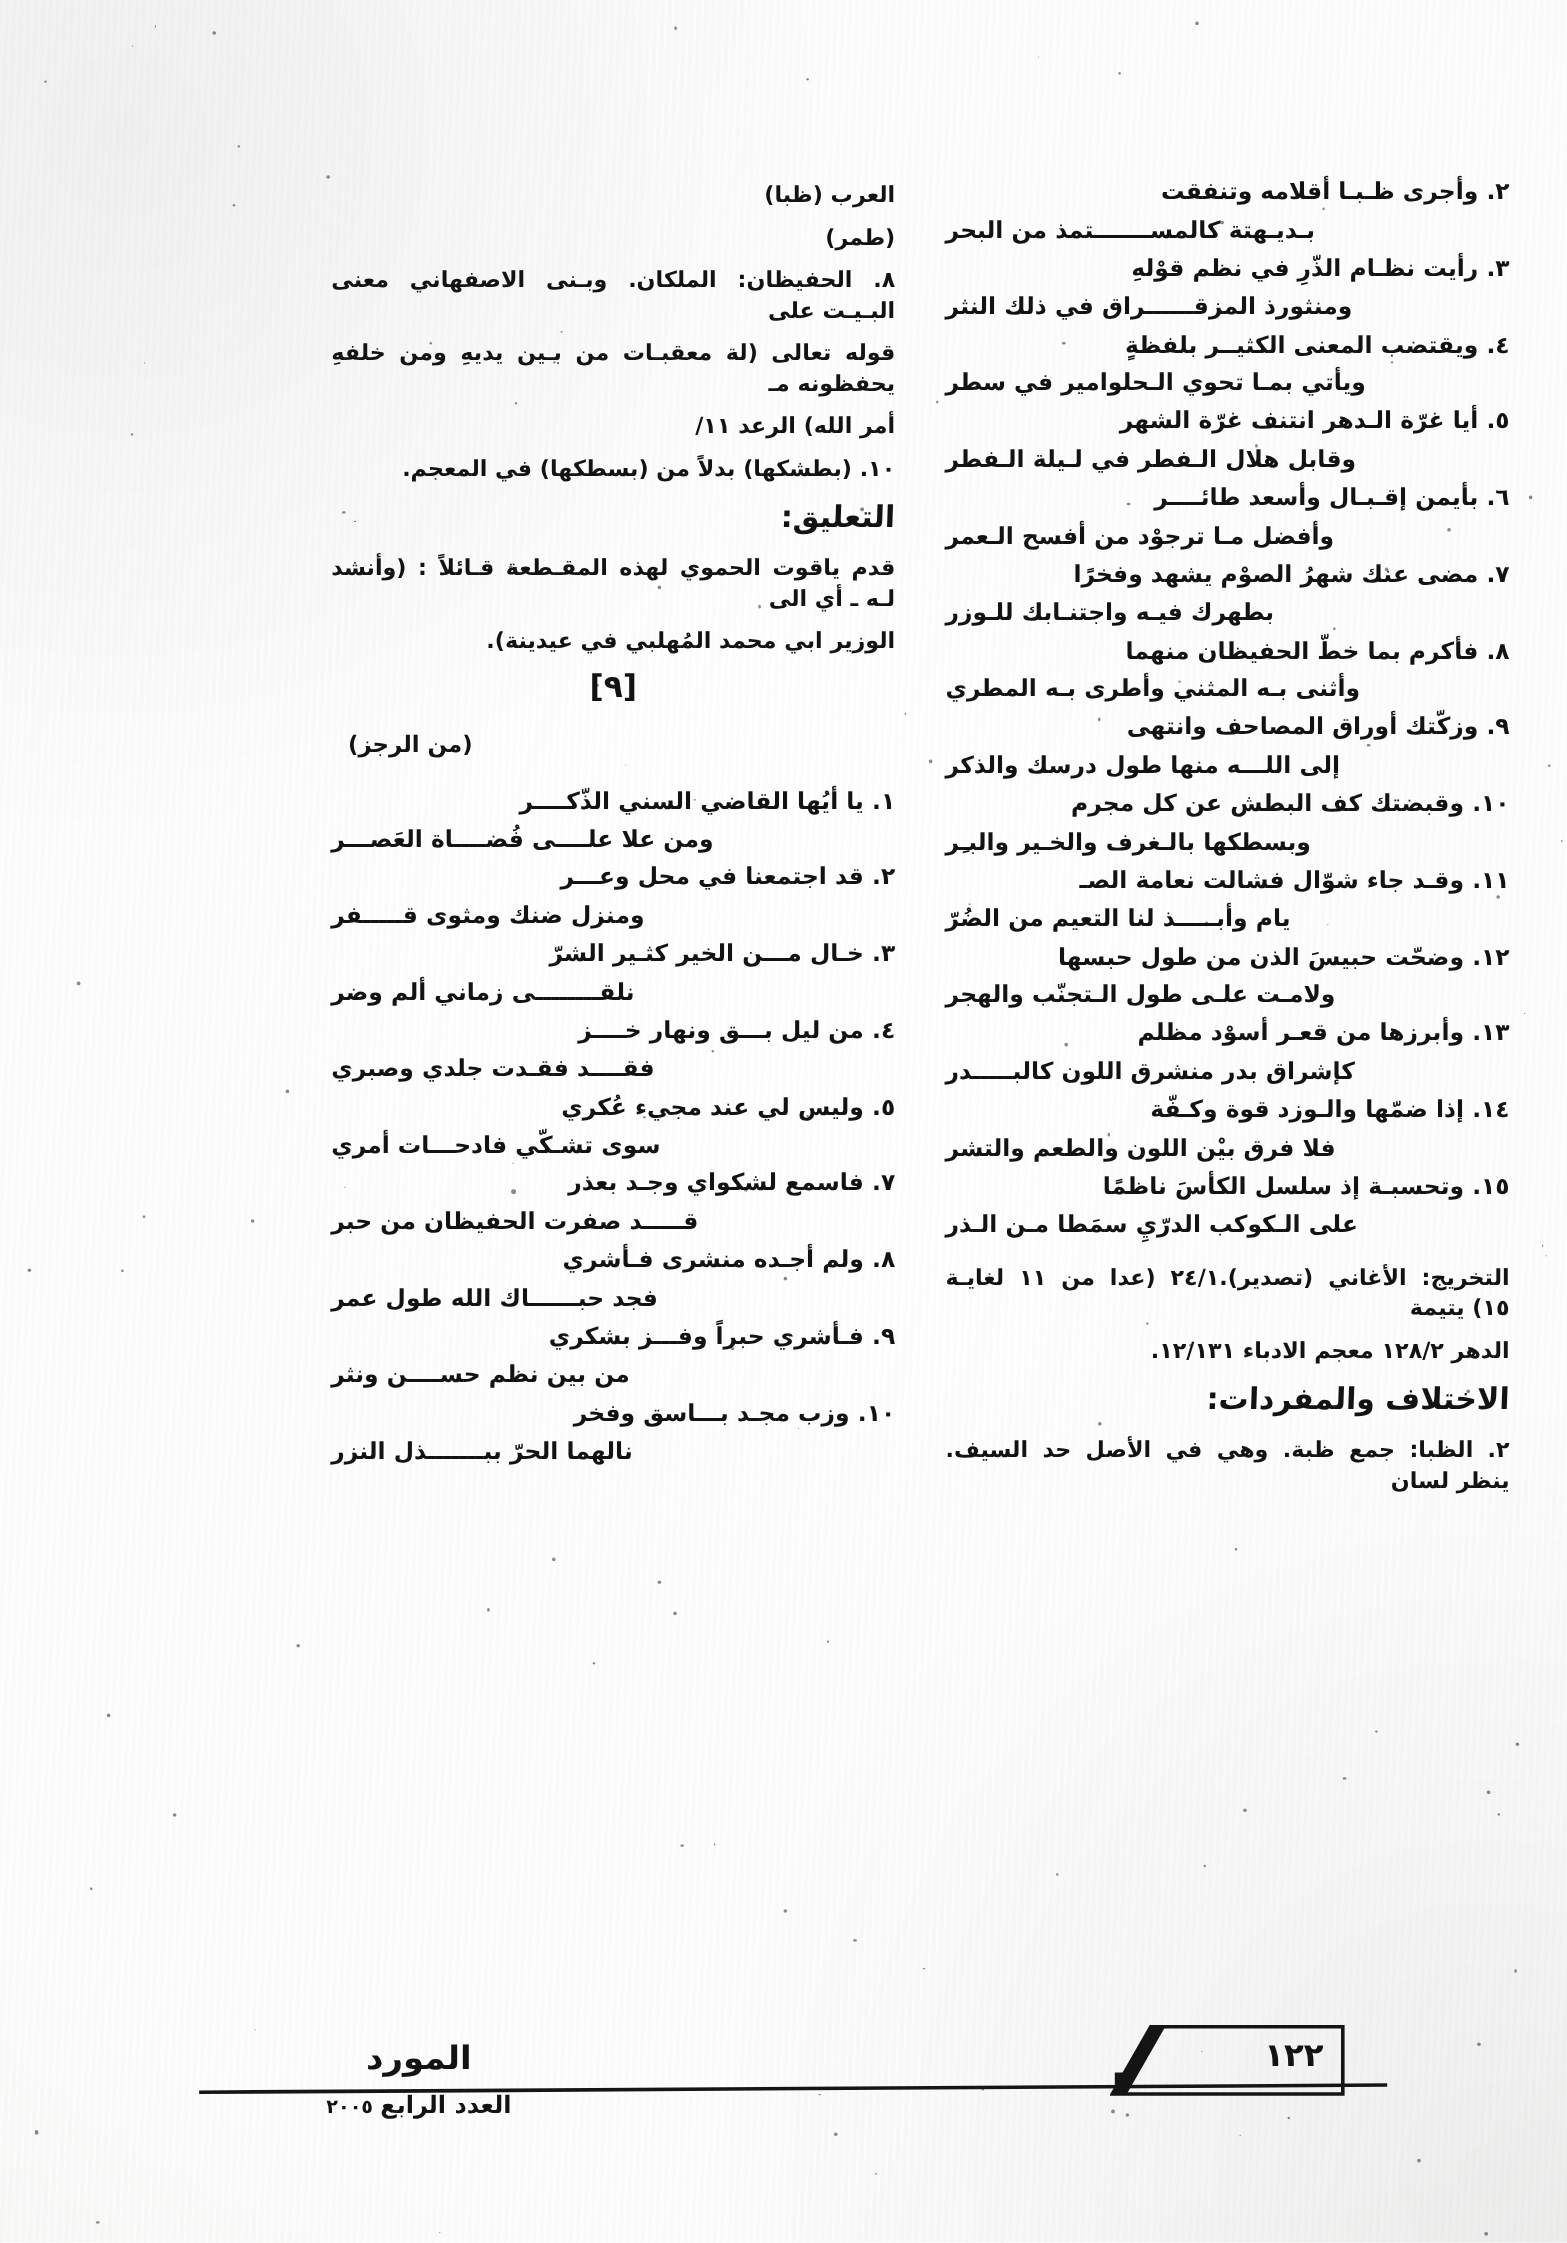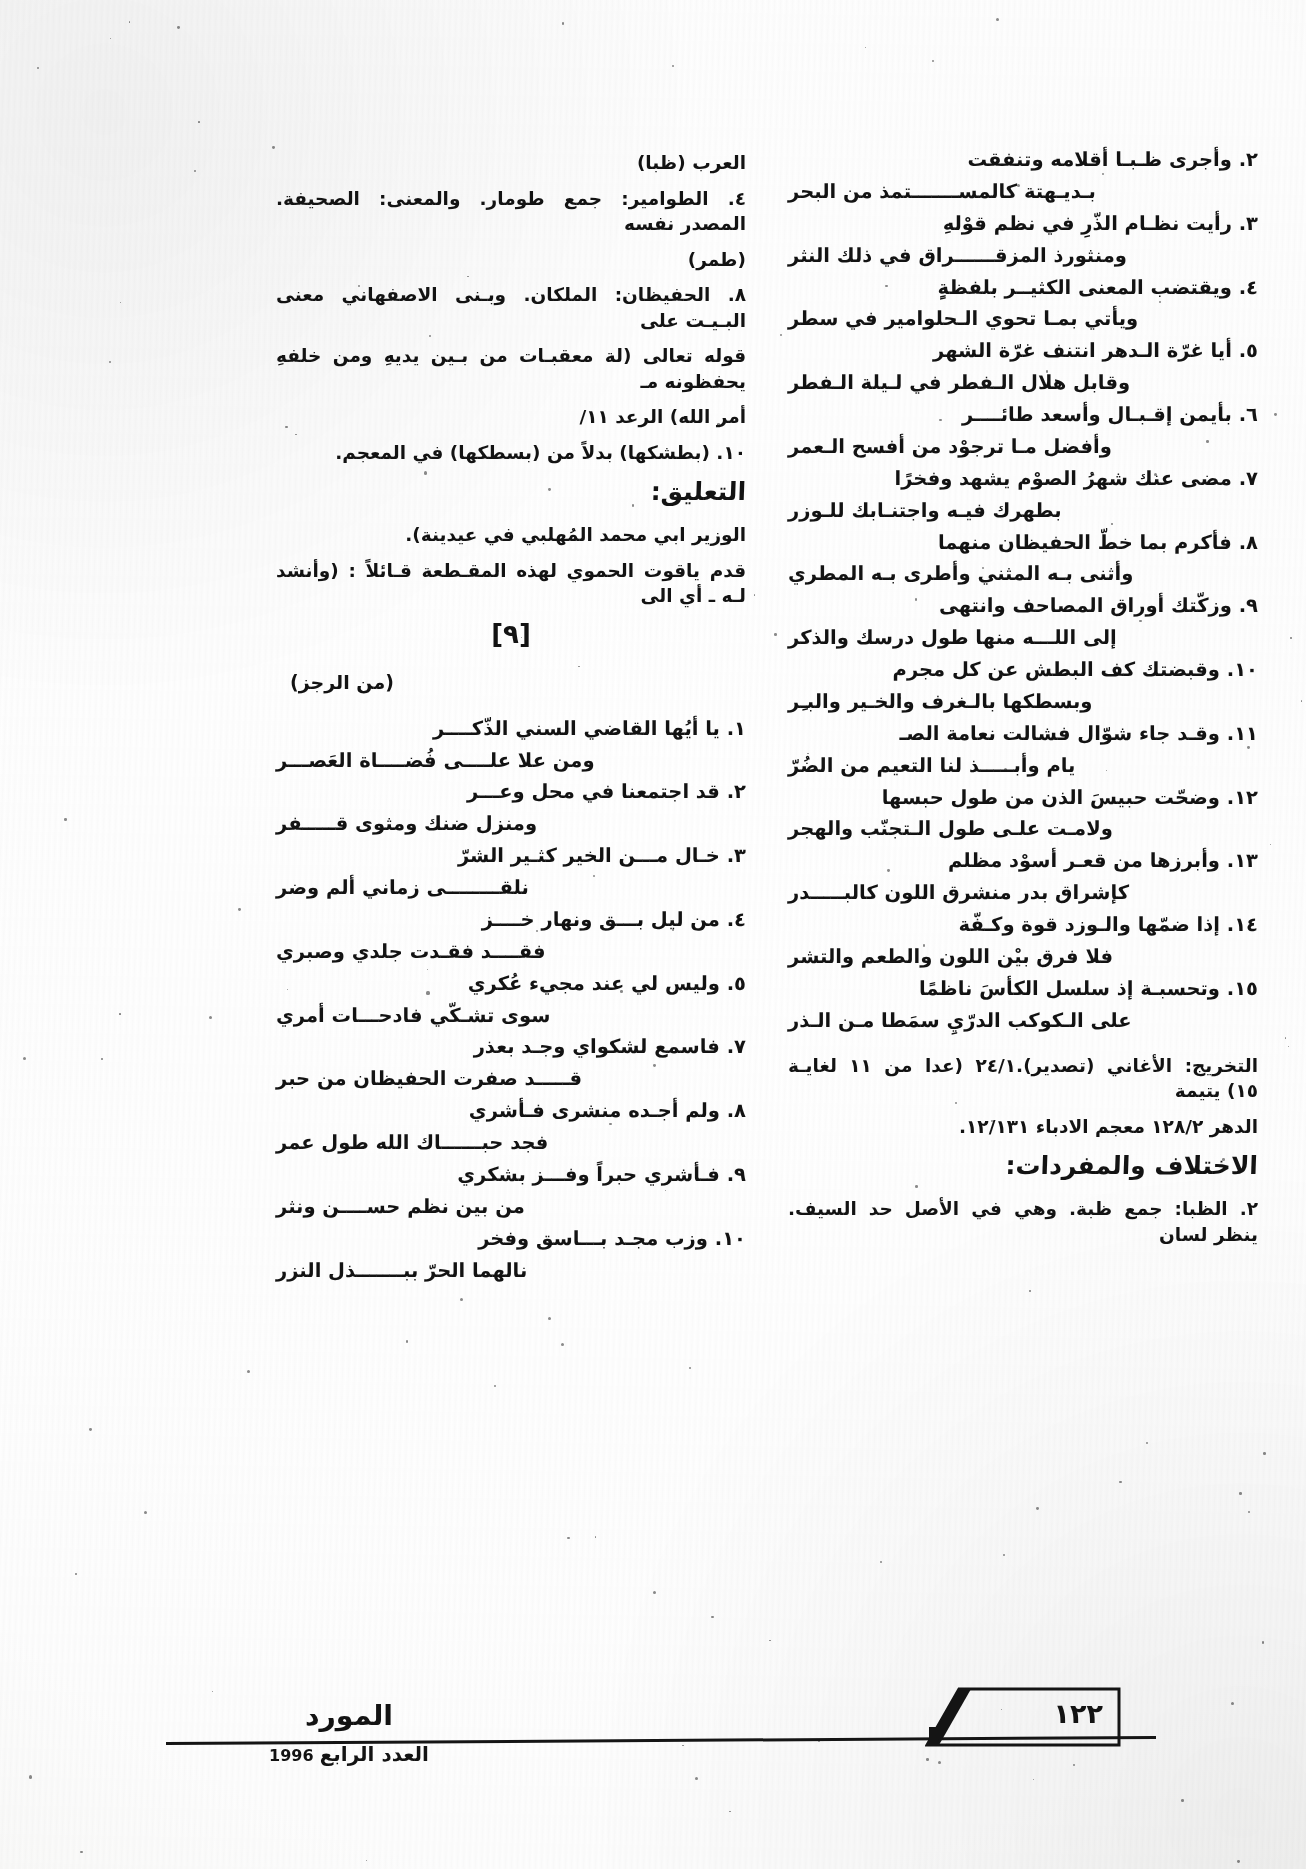--- a/index.html
+++ b/index.html
@@ -381,33 +381,32 @@
     <div class="heading">الاختلاف والمفردات:</div>
 
     <div id="rc-variants">
         <div class="prose tight">٢. الظبا: جمع ظبة. وهي في الأصل حد السيف. ينظر لسان</div>
       </div>
   </div>
 
   <div class="col col-left">
     <div id="lc-glossary">
         <div class="prose tight">العرب (ظبا)</div>
-        <div class="prose tight">٤. الطوامير: جمع طومار. والمعنى: الصحيفة. المصدر نفسه</div>
         <div class="prose tight">(طمر)</div>
         <div class="prose tight">٨. الحفيظان: الملكان. وبـنى الاصفهاني  معنى البـيـت على</div>
         <div class="prose tight">قوله تعالى (لة معقبـات من بـين يديهِ ومن خلفهِ يحفظونه مـ</div>
         <div class="prose tight">أمر الله) الرعد ١١/</div>
         <div class="prose tight">١٠. (بطشكها) بدلاً من (بسطكها) في المعجم.</div>
       </div>
 
     <div class="heading">التعليق:</div>
 
     <div id="lc-commentary">
+        <div class="prose tight">قدم ياقوت الحموي لهذه المقـطعة قـائلاً : (وأنشد لـه ـ أي الى</div>
         <div class="prose tight">الوزير ابي محمد المُهلبي في عيدينة).</div>
-        <div class="prose tight">قدم ياقوت الحموي لهذه المقـطعة قـائلاً : (وأنشد لـه ـ أي الى</div>
       </div>
 
     <div class="bracket-num">[٩]</div>
 
     <div class="meter">(من الرجز)</div>
 
     <div id="lc-verses">
         <div>
           <div class="ln v-a"><span>١. </span><span>يا أيُها القاضي السني الذّكــــر</span></div>
           <div class="ln v-b">ومن علا علــــى فُضــــاة العَصـــر</div>
@@ -446,21 +445,21 @@
         </div>
       </div>
   </div>
 
   <div id="footer">
     <div class="rule"></div>
 
     <div class="journal">
       <span class="jname">المورد</span>
       <span class="jissue">
-        <span>العدد الرابع</span><span class="jyear">1996</span>
+        <span>العدد الرابع</span><span class="jyear">٢٠٠٥</span>
       </span>
     </div>
 
     <div id="pagenum">
       <svg class="wedge" viewBox="0 0 196 62" preserveAspectRatio="none">
         <path d="M2 58 L34 2 L194 2 L194 58 Z" fill="none" stroke="#141414" stroke-width="3"></path>
         <path d="M2 58 L34 2 L46 2 L14 58 Z" fill="#141414"></path>
         <path d="M4 56 L12 56 L22 40 L4 40 Z" fill="#141414"></path>
       </svg>
       <span class="num">١٢٢</span>

